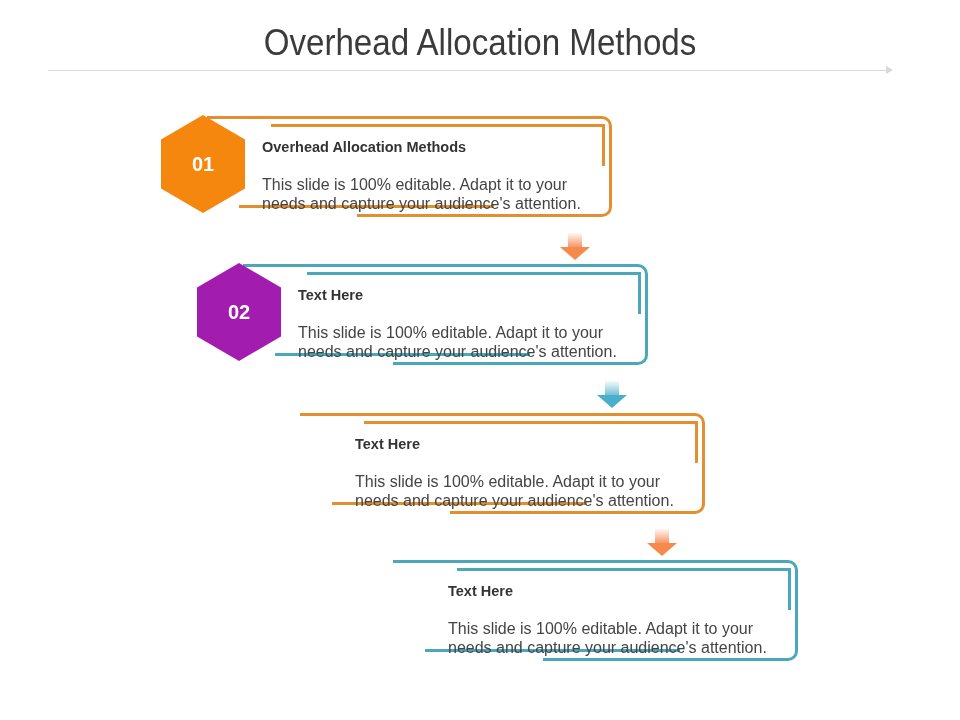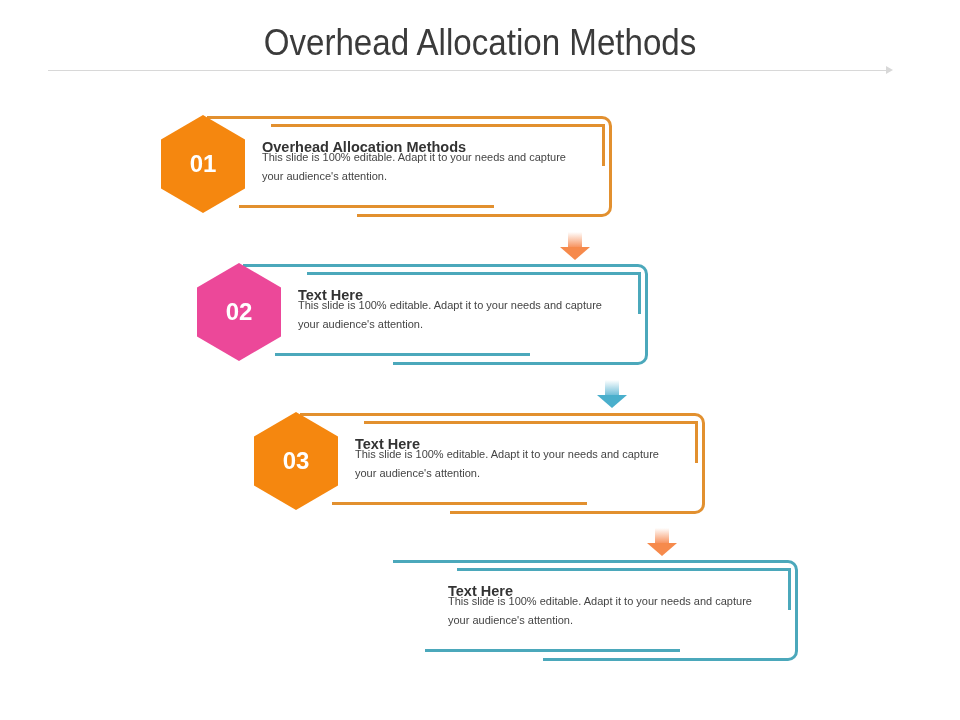--- a/index.html
+++ b/index.html
@@ -28,35 +28,35 @@
     .outer-bottom-mask {
       position: absolute; left: 46px; top: 96px; width: 150px; height: 8px; background: #fff;
     }
     .inner-top { position: absolute; left: 110px; top: 8px; width: 334px; height: 3px; }
     .inner-right { position: absolute; left: 441px; top: 8px; width: 3px; height: 42px; }
     .inner-bottom { position: absolute; left: 78px; top: 89px; width: 255px; height: 3px; }
     .hex {
       position: absolute; left: 0; top: -1px; width: 84px; height: 98px;
       clip-path: polygon(50% 0, 100% 25%, 100% 75%, 50% 100%, 0 75%, 0 25%);
       display: flex; align-items: center; justify-content: center;
-      color: #fff; font-weight: bold; font-size: 24px;
+      color: #fff; font-weight: bold; font-size: 20px;
     }
     .heading {
       position: absolute; left: 101px; top: 23px; font-size: 14.5px; font-weight: bold; color: #333;
       white-space: nowrap;
     }
     .desc {
-      position: absolute; left: 101px; top: 32px; width: 320px; font-size: 11px; line-height: 18.5px; color: #444;
+      position: absolute; left: 101px; top: 60px; width: 320px; font-size: 16px; line-height: 18.5px; color: #444;
     }
     .orange .outer { border-color: #e2902f; }
     .orange .inner-top, .orange .inner-right, .orange .inner-bottom { background: #e2902f; }
     .orange .hex { background: #f5870f; }
     .blue .outer { border-color: #4ba8bb; }
     .blue .inner-top, .blue .inner-right, .blue .inner-bottom { background: #4ba8bb; }
-    .blue .hex { background: #ec4899; }
+    .blue .hex { background: #a21caf; }
     .down-arrow { position: absolute; width: 30px; height: 30px; }
     .down-arrow .shaft { position: absolute; left: 8px; top: 0; width: 14px; height: 16px; }
     .down-arrow .head {
       position: absolute; left: 0; top: 15px; width: 0; height: 0;
       border-left: 15px solid transparent; border-right: 15px solid transparent; border-top: 13px solid;
     }
     .down-arrow.orange .shaft { background: linear-gradient(to bottom, rgba(246,130,70,0), rgba(246,130,70,0.9)); }
     .down-arrow.orange .head { border-top-color: #f68a4c; }
     .down-arrow.blue .shaft { background: linear-gradient(to bottom, rgba(90,180,210,0), rgba(90,180,210,0.9)); }
     .down-arrow.blue .head { border-top-color: #4aafcc; }
@@ -103,23 +103,20 @@
   <div class="shaft"></div>
     <div class="head"></div>
 </div>
 
 <div class="panel orange" style="left:254px; top:413px;">
   <div class="outer"></div>
   <div class="outer-bottom-mask"></div>
   <div class="inner-top"></div>
   <div class="inner-right"></div>
   <div class="inner-bottom"></div>
-  <div class="hex">
-      <span>03</span>
-    </div>
   <div class="heading">Text Here</div>
   <div class="desc">This slide is 100% editable. Adapt it to your needs and capture your audience's attention.</div>
 </div>
 
 <div class="down-arrow orange" style="left:647px; top:528px;">
   <div class="shaft"></div>
     <div class="head"></div>
 </div>
 
 <div class="panel blue" style="left:347px; top:560px;">

